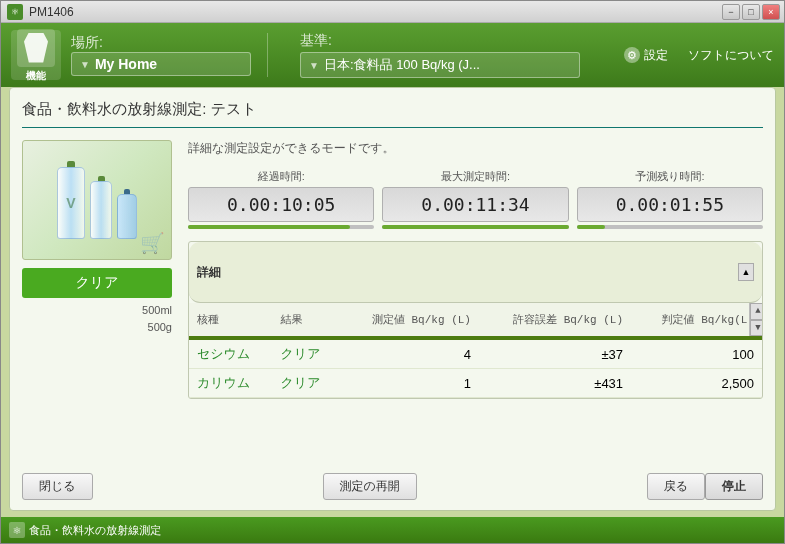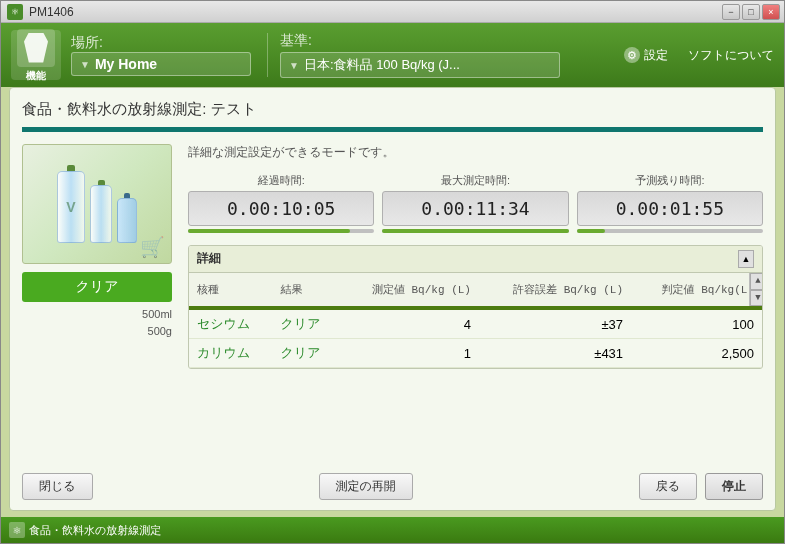--- a/index.html
+++ b/index.html
@@ -99,20 +99,21 @@
     .header-dropdown-arrow {
       color: rgba(255,255,255,0.7);
       font-size: 10px;
       margin-right: 5px;
     }
     .header-standard-section {
       display: flex;
       flex-direction: column;
       gap: 2px;
       flex: 1;
+      margin-left: 20px;
     }
     .header-standard-dropdown {
       display: flex;
       align-items: center;
       background: rgba(255,255,255,0.15);
       border: 1px solid rgba(255,255,255,0.4);
       border-radius: 3px;
       padding: 3px 8px;
       color: white;
       font-size: 13px;
@@ -139,21 +140,21 @@
       background: rgba(255,255,255,0.4);
       border-radius: 50%;
       display: flex; align-items: center; justify-content: center;
       font-size: 11px;
     }
     .page-title {
       font-size: 15px;
       color: #333;
       margin-bottom: 12px;
       font-weight: normal;
-      border-bottom: 5px solid #0f766e;
+      border-bottom: 1px solid #0f766e;
       padding-bottom: 8px;
     }
     .content-body {
       display: flex;
       gap: 16px;
     }
     .left-panel {
       width: 150px;
       flex-shrink: 0;
     }
@@ -455,21 +456,21 @@
             <div class="timer-box">
               <div class="timer-label">予測残り時間:</div>
               <div class="timer-value">0.00:01:55</div>
               <div class="timer-progress">
                 <div class="timer-progress-fill" style="width:15%;"></div>
               </div>
             </div>
           </div>
 
           <div class="details-section">
-            <div style="display:flex;align-items:flex-start;padding:4px 8px;background:#e8eed8;border-bottom:1px solid #c0c8b0;">
+            <div style="display:flex;align-items:flex-end;padding:21px 8px;background:#e8eed8;border-bottom:1px solid #c0c8b0;border-radius:11px;">
               <span class="details-header-row" style="border:none;padding:0;background:none;">詳細</span>
               <div style="margin-left:auto;display:flex;flex-direction:column;gap:1px;">
                 <div class="scroll-btn">▲</div>
               </div>
             </div>
             <table class="details-table">
               <thead>
                 <tr>
                   <th>核種</th>
                   <th>結果</th>
@@ -498,21 +499,21 @@
                   <td class="right">1</td>
                   <td class="right">±431</td>
                   <td class="right">2,500</td>
                 </tr>
               </tbody>
             </table>
           </div>
         </div>
       </div>
 
-      <div style="position:absolute;bottom:10px;left:12px;right:12px;display:flex;align-items:flex-start;gap:8px;">
+      <div style="position:absolute;bottom:10px;left:12px;right:12px;display:flex;align-items:flex-start;">
         <button class="footer-btn">閉じる</button>
         <div style="flex:1;text-align:center;">
           <button class="footer-btn">測定の再開</button>
         </div>
         <button class="footer-btn">戻る</button>
         <button class="footer-btn primary" style="font-weight:bold;">停止</button>
       </div>
 
     </div>
   </div>

